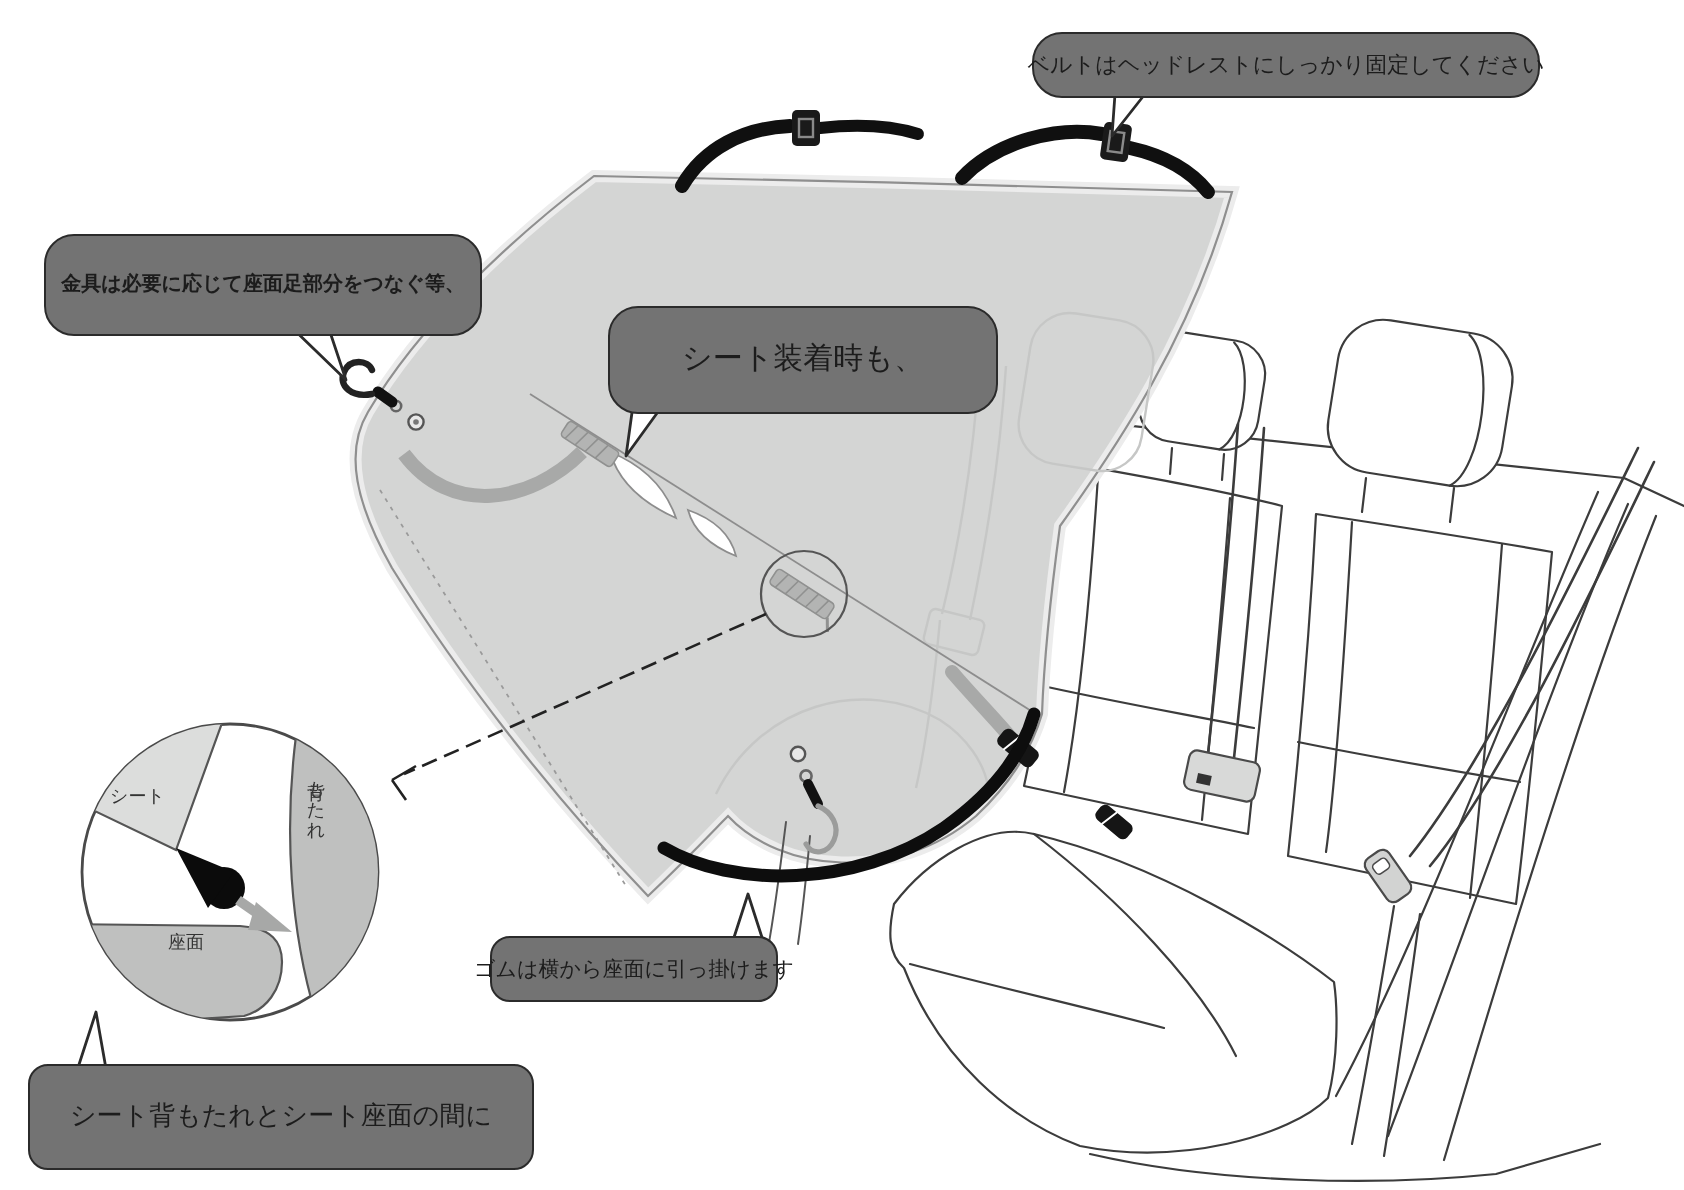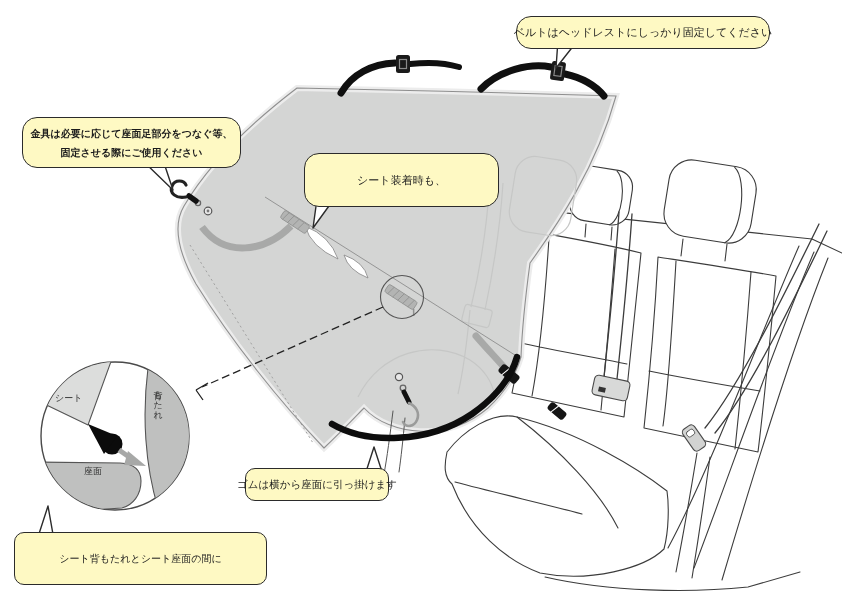--- a/index.html
+++ b/index.html
@@ -2,31 +2,31 @@
 <html><head>
 <meta charset="utf-8">
 <style>
   html,body{margin:0;padding:0;background:#fff;}
   .stage{
     position:relative;width:842px;height:595px;background:#ffffff;overflow:hidden;
     font-family:"Liberation Sans", sans-serif;color:#222;
   }
   .stage svg{position:absolute;left:0;top:0;}
   .callout{
-    position:absolute;box-sizing:border-box;background:#fef9c3;
+    position:absolute;box-sizing:border-box;background:#737373;
     border:1.4px solid #2b2b2b;display:flex;flex-direction:column;
     justify-content:center;align-items:center;text-align:center;
     white-space:nowrap;color:#1c1c1c;
   }
   .callout .ln{display:block;}
   #co-belt{left:516px;top:16px;width:254px;height:33px;border-radius:15px;font-size:11px;}
   #co-fitting{left:22px;top:117px;width:219px;height:51px;border-radius:15px;font-size:10px;line-height:1.9;font-weight:bold;}
-  #co-seatbelt{left:304px;top:153px;width:195px;height:54px;border-radius:15px;font-size:11px;line-height:1.9;}
+  #co-seatbelt{left:304px;top:153px;width:195px;height:54px;border-radius:15px;font-size:15px;line-height:1.9;}
   #co-rubber{left:245px;top:468px;width:144px;height:33px;border-radius:10px;font-size:10.5px;}
-  #co-cushion{left:14px;top:532px;width:253px;height:53px;border-radius:10px;font-size:10px;line-height:1.9;}
+  #co-cushion{left:14px;top:532px;width:253px;height:53px;border-radius:10px;font-size:13px;line-height:1.9;}
 </style>
 </head>
 <body>
 
 <div class="stage">
 <svg width="842" height="595" viewBox="0 0 842 595">
   <defs>
     <path id="coverPath" d="M297,88 C390,90 535,93 616,96 C596,168 558,224 530,263
       C525,300 522,330 521,357 C516,374 505,392 488,408 C448,442 390,436 364,408
       C358,414 345,428 324,448 C280,402 232,342 196,284 C178,252 172,226 184,206
@@ -168,21 +168,20 @@
     <polygon points="364,478 374,447 384,478"></polygon>
     <polygon points="37,540 48,506 54,540"></polygon>
   </g>
 </svg>
 
   <div class="callout" id="co-belt">
     <span class="ln">ベルトはヘッドレストにしっかり固定してください</span>
   </div>
   <div class="callout" id="co-fitting">
     <span class="ln">金具は必要に応じて座面足部分をつなぐ等、</span>
-    <span class="ln">固定させる際にご使用ください</span>
   </div>
   <div class="callout" id="co-seatbelt">
     <span class="ln">シート装着時も、</span>
   </div>
   <div class="callout" id="co-rubber">
     <span class="ln">ゴムは横から座面に引っ掛けます</span>
   </div>
   <div class="callout" id="co-cushion">
     <span class="ln">シート背もたれとシート座面の間に</span>
   </div>

